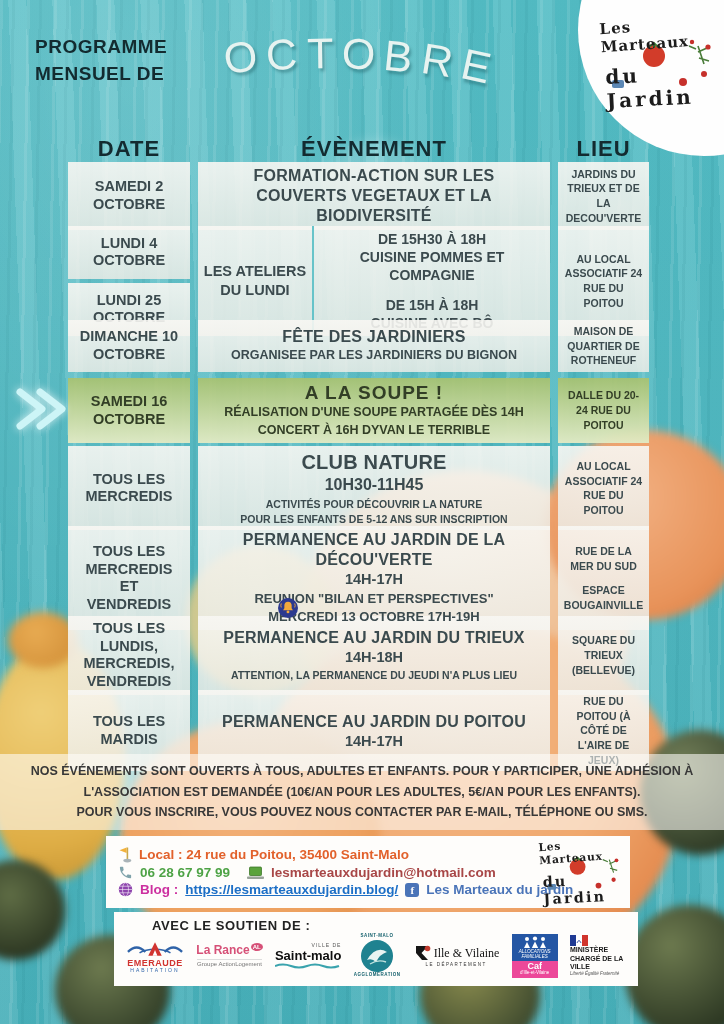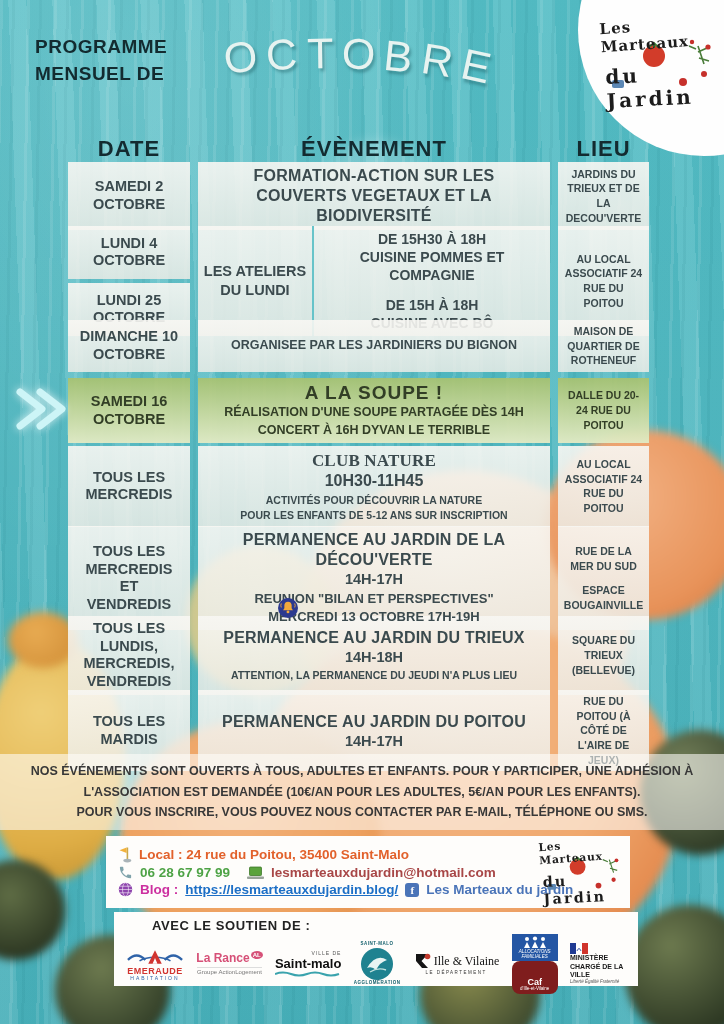--- a/index.html
+++ b/index.html
@@ -75,21 +75,21 @@
   .sm-top{font-size:5px;color:#555;letter-spacing:1px;align-self:flex-end;}
   .sm-name{font-size:13px;font-weight:bold;color:#0e0e0e;}
   .agg-top{font-size:4.5px;font-weight:bold;color:#15616d;letter-spacing:.5px;}
   .agg-sub{font-size:4.5px;font-weight:bold;color:#15616d;letter-spacing:.5px;}
   .iv-row{display:flex;align-items:center;gap:3px;}
   .iv-name{font-size:12px;color:#141414;font-family:"Liberation Serif",serif;}
   .iv-sub{font-size:4.5px;color:#333;letter-spacing:1.5px;margin-top:1px;}
   .caf-box{width:46px;}
   .caf-top{background:#2456a4;color:#fff;padding:2px 2px 1px;display:flex;flex-direction:column;align-items:center;}
   .caf-label{font-size:4.6px;font-style:italic;line-height:1.15;}
-  .caf-band{background:#7f1d1d;color:#fff;padding:17px 0 2px;border-radius:8px;}
+  .caf-band{background:#ec4899;color:#fff;padding:1px 0 2px;}
   .caf-name{font-size:9px;font-weight:bold;}
   .caf-sub{font-size:4.5px;}
   .min-name{font-size:7px;font-weight:bold;color:#191919;width:58px;line-height:1.2;text-align:left;}
   .min-sub{font-size:4.5px;font-style:italic;color:#555;width:58px;text-align:left;line-height:1.25;}
   .min-item{align-items:flex-start;}
 </style>
 </head>
 <body>
 
 <div class="poster">
@@ -171,39 +171,40 @@
               <div>CUISINE AVEC BÔ</div>
             </div>
           </div>
         </div>
         <div class="cell place-cell">AU LOCAL ASSOCIATIF 24 RUE DU POITOU</div>
       </div>
 
       <div class="row" style="height:50px;">
         <div class="cell date-cell">DIMANCHE 10 OCTOBRE</div>
         <div class="cell">
+          <div class="ev-title">FÊTE DES JARDINIERS</div>
           <div class="ev-line">ORGANISEE PAR LES JARDINIERS DU BIGNON</div>
         </div>
         <div class="cell place-cell">MAISON DE QUARTIER DE ROTHENEUF</div>
       </div>
 
       <div class="row" style="height:60px;">
         <div class="cell green date-cell">SAMEDI 16 OCTOBRE</div>
         <div class="cell green">
           <div class="soup-title">A LA SOUPE !</div>
           <div class="ev-line">RÉALISATION D'UNE SOUPE PARTAGÉE DÈS 14H</div>
           <div class="ev-line">CONCERT À 16H DYVAN LE TERRIBLE</div>
         </div>
         <div class="cell green place-cell">DALLE DU 20-24 RUE DU POITOU</div>
       </div>
 
       <div class="row" style="height:72px;">
         <div class="cell date-cell">TOUS LES MERCREDIS</div>
         <div class="cell">
-          <div class="ev-title" style="font-size:17px;font-family:Liberation Serif, serif;">CLUB NATURE</div>
+          <div class="ev-title" style="font-size:20px;">CLUB NATURE</div>
           <div class="ev-time" style="font-size:16px;">10H30-11H45</div>
           <div class="ev-sub">ACTIVITÉS POUR DÉCOUVRIR LA NATURE</div>
           <div class="ev-sub" style="margin-top:0;">POUR LES ENFANTS DE 5-12 ANS SUR INSCRIPTION</div>
         </div>
         <div class="cell place-cell">AU LOCAL ASSOCIATIF 24 RUE DU POITOU</div>
       </div>
 
       <div class="row" style="height:82px;">
         <div class="cell date-cell">TOUS LES MERCREDIS ET VENDREDIS</div>
         <div class="cell">

